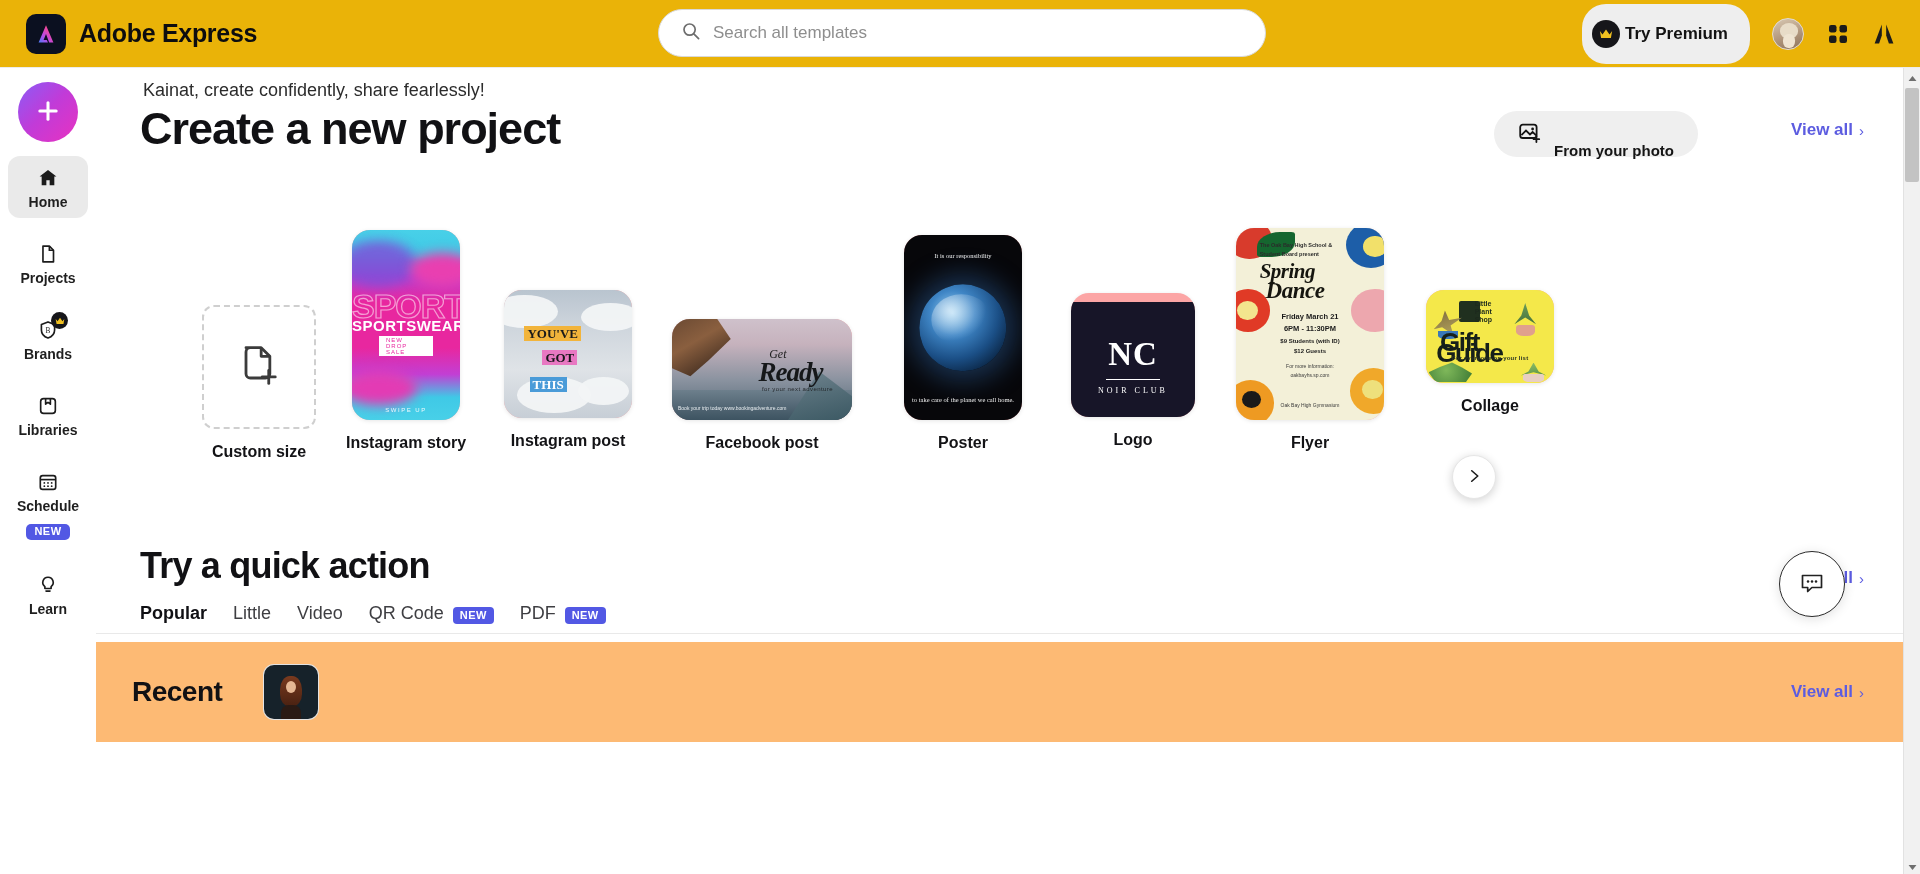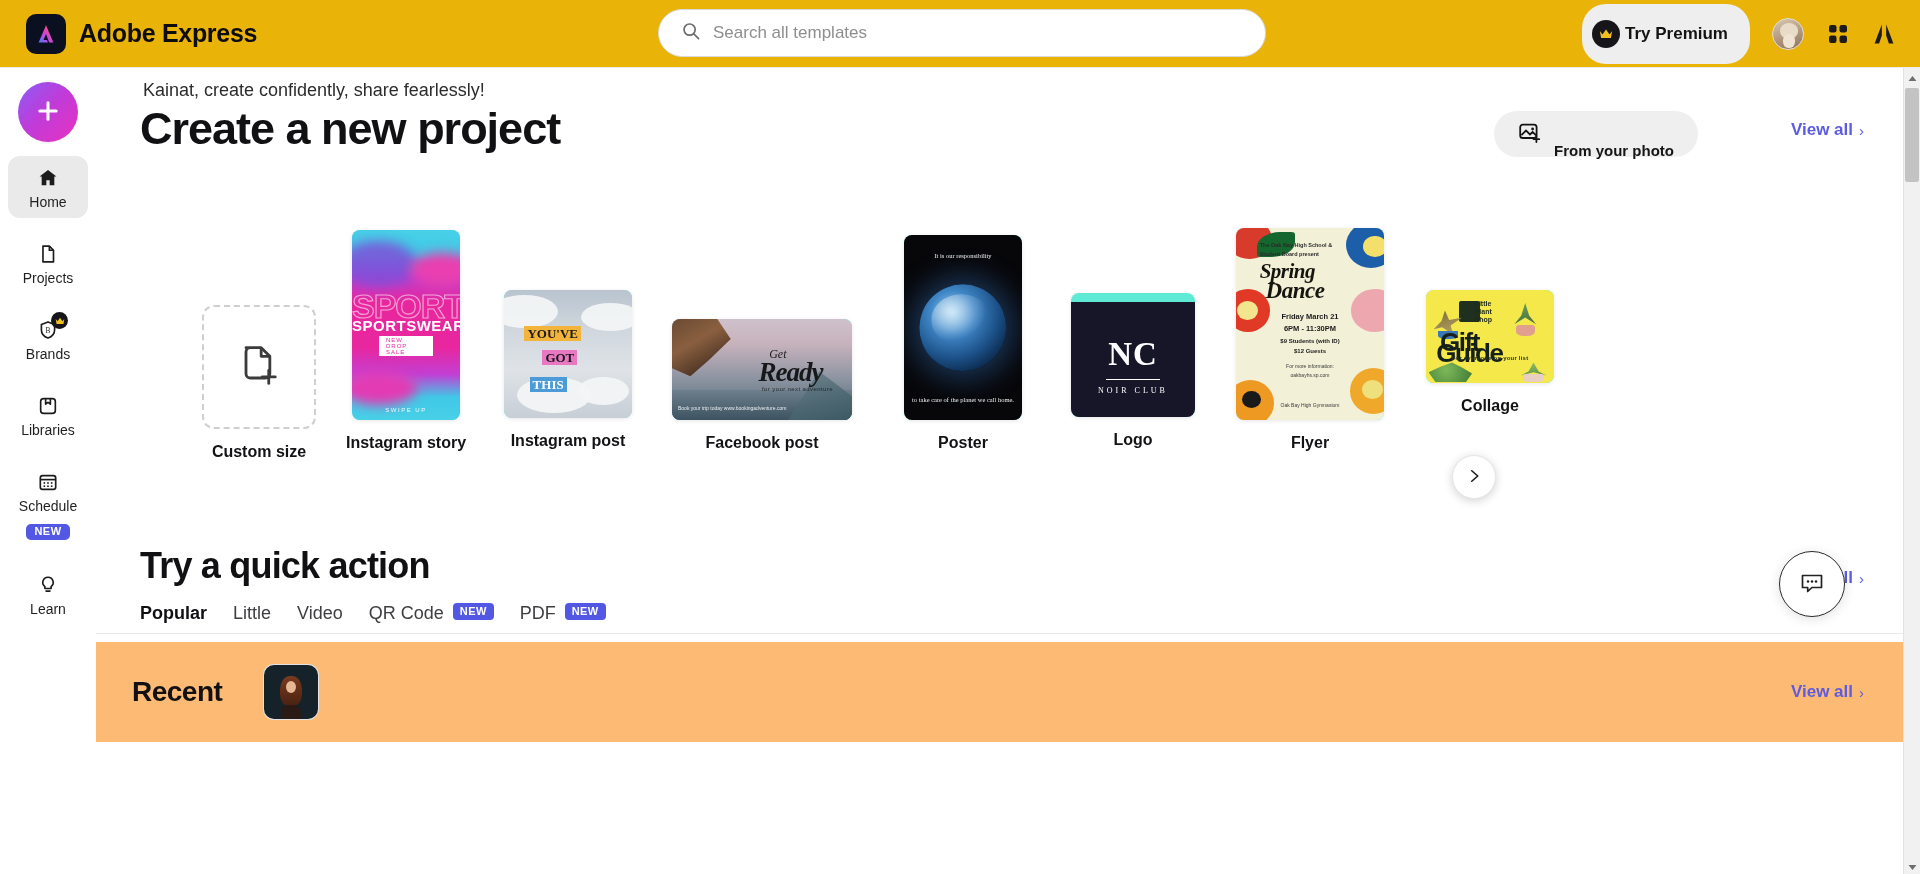--- a/index.html
+++ b/index.html
@@ -76,21 +76,21 @@
     display: flex; align-items: center; justify-content: center; cursor: pointer;
     border: none;
   }
   .nav-item {
     width: 80px; margin: 0 auto; padding: 11px 0 9px 0; border-radius: 12px;
     display: flex; flex-direction: column; align-items: center; gap: 6px;
     cursor: pointer; background: transparent; border: none;
     font-family: "Liberation Sans", sans-serif; position: relative;
   }
   .nav-item.active { background: #eaeaea; }
-  .nav-label { font-size: 14px; font-weight: 400; color: #1f1f1f; line-height: 1; }
+  .nav-label { font-size: 14px; font-weight: 700; color: #1f1f1f; line-height: 1; }
   .nav-icon { position: relative; display: flex; }
   .nav-badge-crown {
     position: absolute; right: -9px; top: -7px; width: 17px; height: 17px;
     border-radius: 50%; background: #16161a; display: flex;
     align-items: center; justify-content: center; font-size: 8px;
   }
   .new-pill {
     margin-top: 5px; background: #5258e4; color: #fff; font-size: 11px; font-weight: 700;
     letter-spacing: 0.5px; border-radius: 5px; padding: 2px 8px 3px 8px; line-height: 1;
   }
@@ -123,22 +123,22 @@
   .viewall-text { font-size: 17px; font-weight: 700; color: #5c5ce0; }
   .chev { color: #5c5ce0; font-size: 15px; line-height: 1; }
 
   
   .rail { position: absolute; left: 0; top: 162px; width: 1807px; height: 240px; }
   .card-cell {
     position: absolute; display: flex; flex-direction: column;
     align-items: center; cursor: pointer;
   }
   .thumb {
-    border-radius: 8px; overflow: hidden; position: relative;
-    box-shadow: 0 1px 4px rgba(0,0,0,0.10); background: #5eead4;
+    border-radius: 18px; overflow: hidden; position: relative;
+    box-shadow: 0 1px 4px rgba(0,0,0,0.10); background: #fca5a5;
   }
   .cell-label {
     margin-top: 14px; font-size: 16px; font-weight: 700; color: #131316;
     white-space: nowrap;
   }
 
   .custom-box {
     width: 114px; height: 124px; border: 2px dashed #cfcfcf; border-radius: 12px;
     background: #fff; display: flex; align-items: center; justify-content: center;
     box-shadow: none;
@@ -258,21 +258,21 @@
     font-size: 36px; font-weight: 800; color: #111114; letter-spacing: -0.8px;
   }
   .viewall-quick {
     position:absolute; right: 39px; top: 500px; display:flex; align-items:center; gap:6px;
     background:none; border:none; cursor:pointer; font-family:"Liberation Sans", sans-serif;
   }
   .tabs {
     position: absolute; left: 44px; top: 535px; display: flex; align-items: center; gap: 0;
   }
   .tab {
-    display: flex; align-items: flex-start; gap: 9px; padding: 0 26px 0 0;
+    display: flex; align-items: flex-end; gap: 9px; padding: 0 26px 0 0;
     background: none; border: none; cursor: pointer;
     font-family: "Liberation Sans", sans-serif; font-size: 18px; color: #3e3e42;
   }
   .tab:first-child { padding-left: 0; }
   .tab.active { font-weight: 800; color: #101014; }
   .tab-new {
     background:#5258e4; color:#fff; font-size:11px; font-weight:800; letter-spacing:.4px;
     border-radius:4px; padding:3px 7px; line-height:1;
   }
   .tab-divider {

